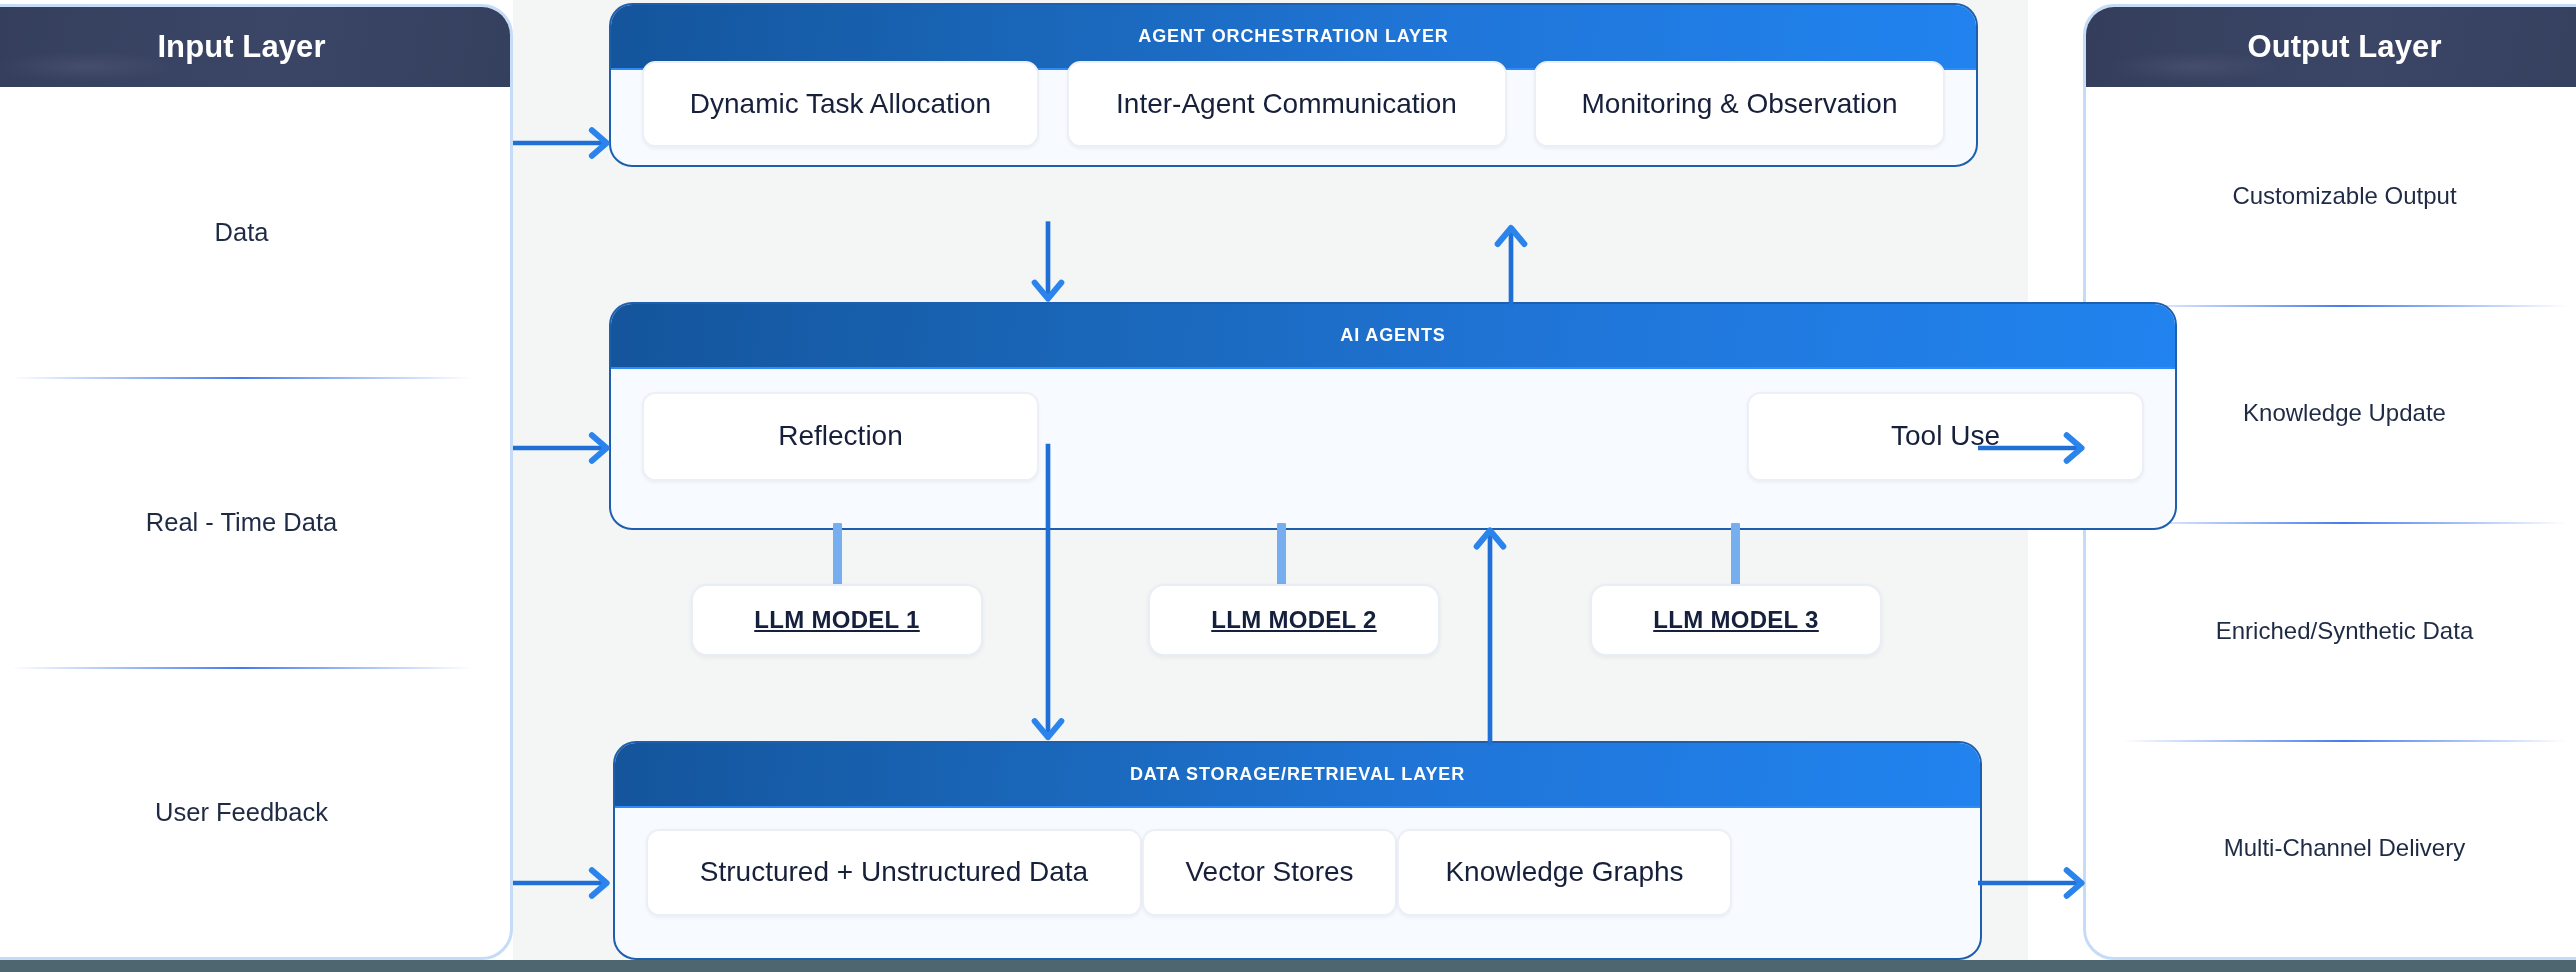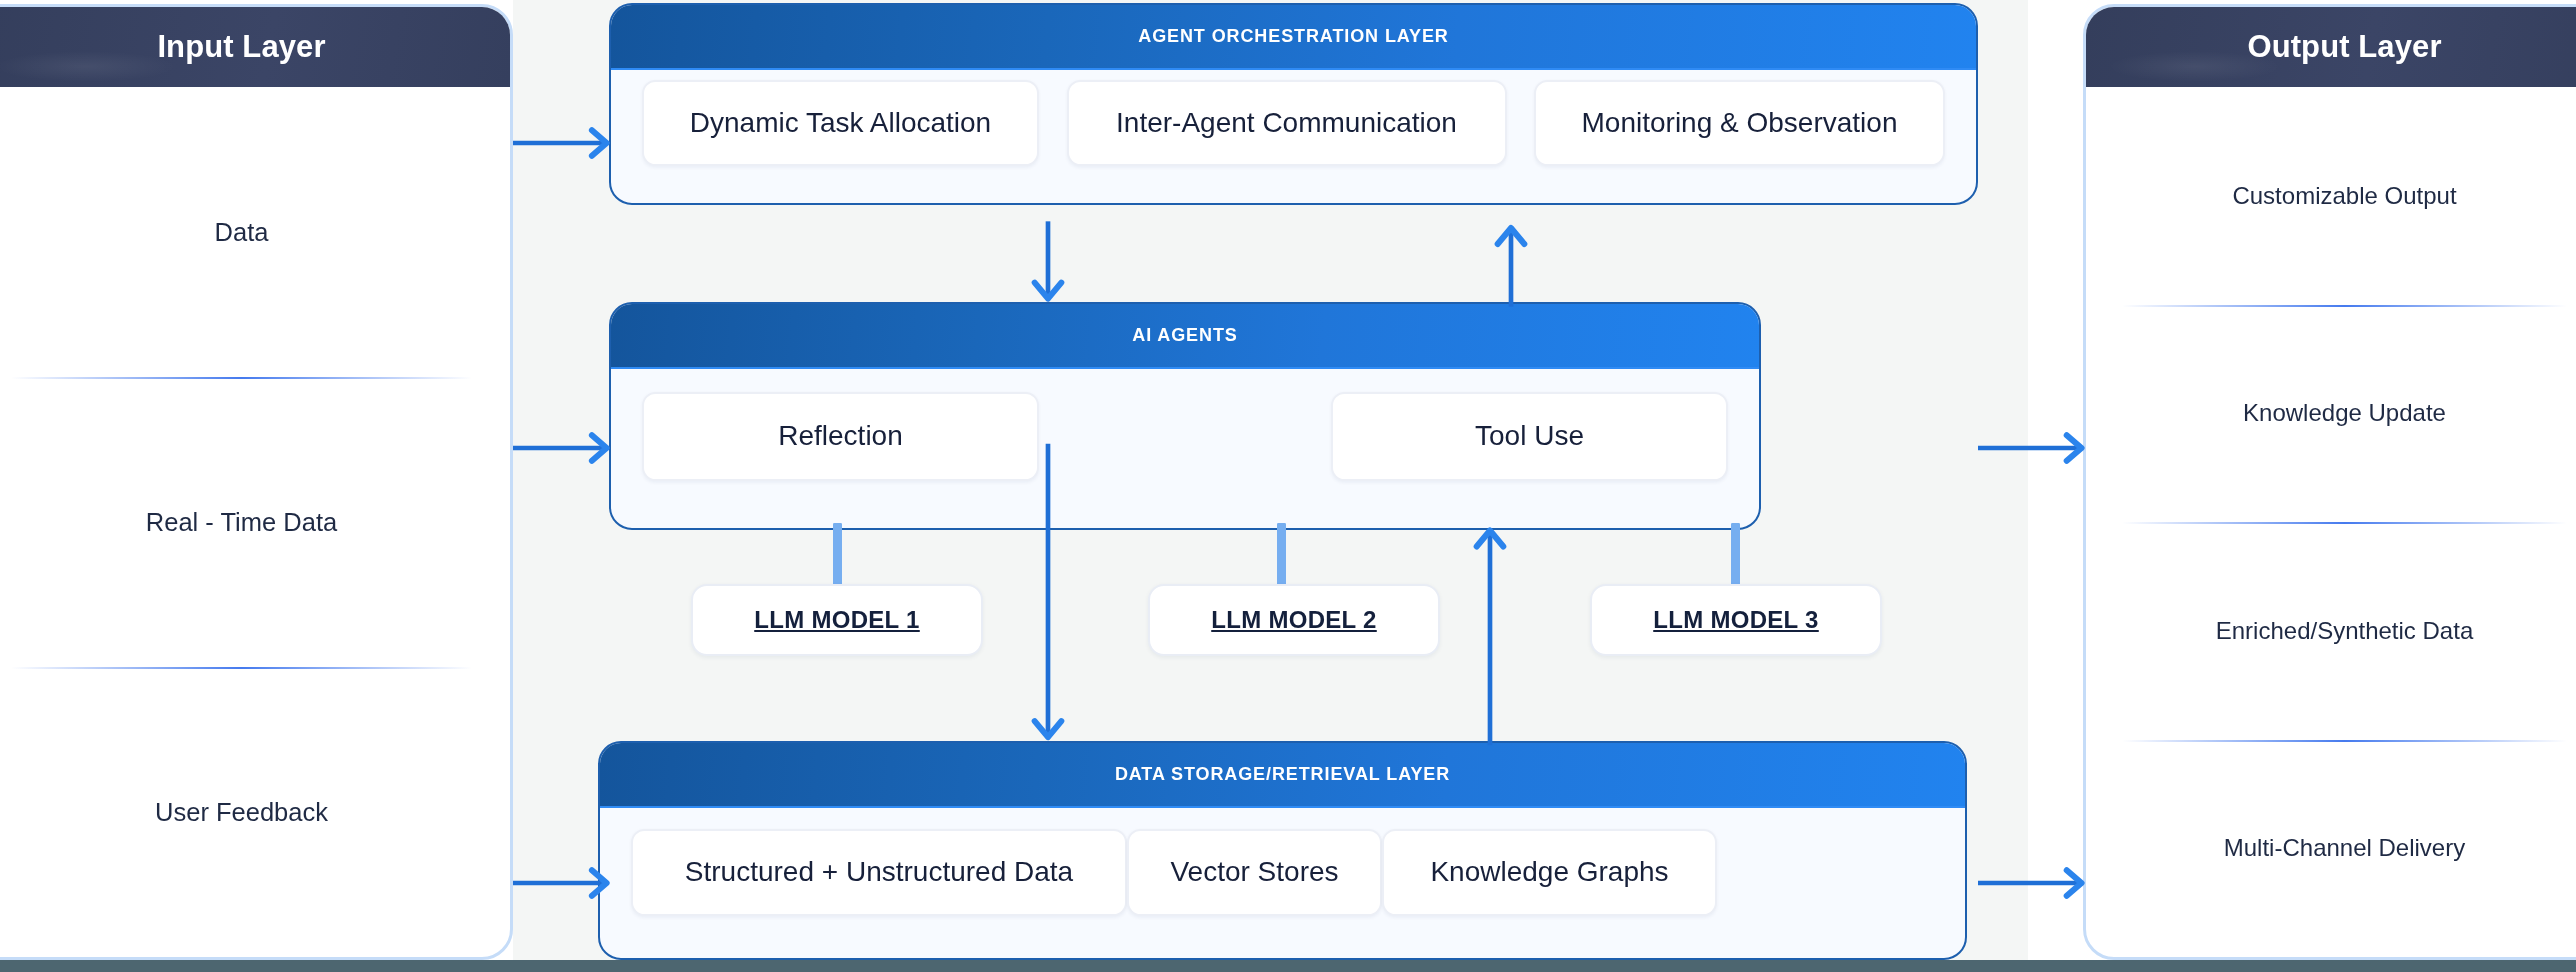--- a/index.html
+++ b/index.html
@@ -91,37 +91,37 @@
     border-radius:13.4px;
     height:87px;
     display:flex; align-items:center; justify-content:center;
     padding:0 17.4px;
     font-size:28px; color:#17203a; font-weight:400;
     box-shadow:0 1.3px 3.4px rgba(25,45,90,.05);
     white-space:nowrap;
   }
 
   
-  #panel-orchestration { left:609px; top:2.7px; width:1369px; height:202px; }
+  #panel-orchestration { left:609px; top:2.7px; width:1369px; height:164px; }
   #panel-orchestration .panel-body { justify-content:space-between; padding:0 31px 24px; align-items:center; }
   #panel-orchestration .chip { height:86px; }
   #panel-orchestration .chip:nth-child(1){ min-width:397px; }
   #panel-orchestration .chip:nth-child(2){ min-width:440px; }
   #panel-orchestration .chip:nth-child(3){ min-width:411px; }
 
   
-  #panel-agents { left:609px; top:302px; width:1152px; height:228px; }
+  #panel-agents { left:609px; top:302px; width:1568px; height:228px; }
   #panel-agents .panel-body { justify-content:space-between; padding:0 31px 23px; }
   #panel-agents .chip { height:89px; }
   #panel-agents .chip:nth-child(1){ min-width:397px; }
   #panel-agents .chip:nth-child(2){ min-width:397px; }
   #panel-agents .chip:nth-child(3){ min-width:397px; }
 
   
-  #panel-storage { left:598px; top:741px; width:1369px; height:219px; }
+  #panel-storage { left:613px; top:741px; width:1369px; height:219px; }
   #panel-storage .panel-body { justify-content:flex-start; padding:0 31px 20px; }
   #panel-storage .chip { height:87px; }
   #panel-storage .chip:nth-child(1){ min-width:496px; }
   #panel-storage .chip:nth-child(2){ min-width:255px; }
   #panel-storage .chip:nth-child(3){ min-width:335px; }
 
   
   .llm-pill {
     position:absolute;
     background:#ffffff;

